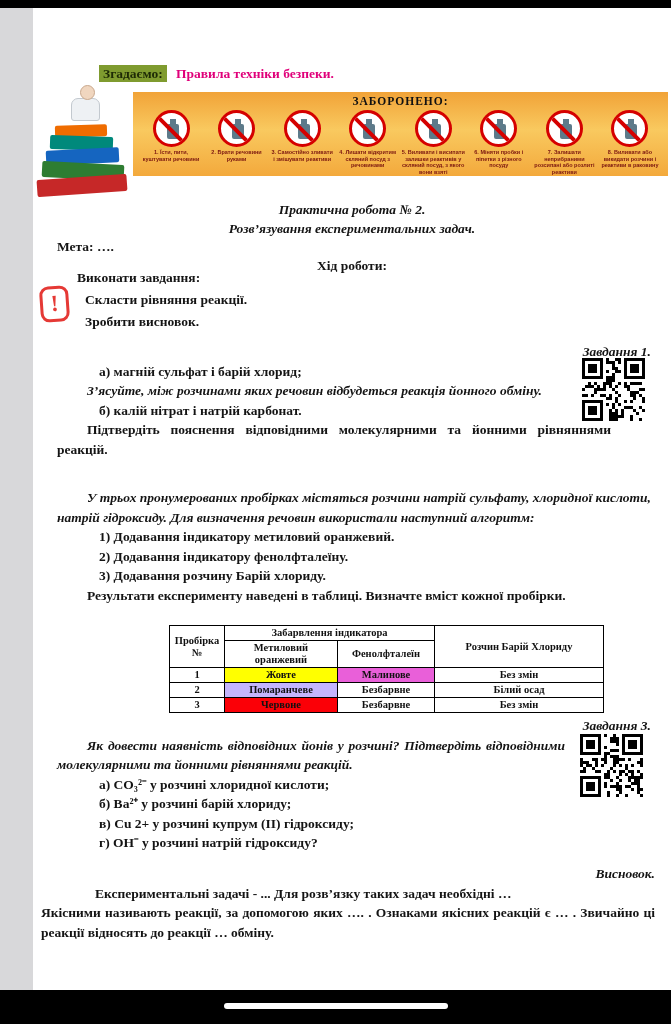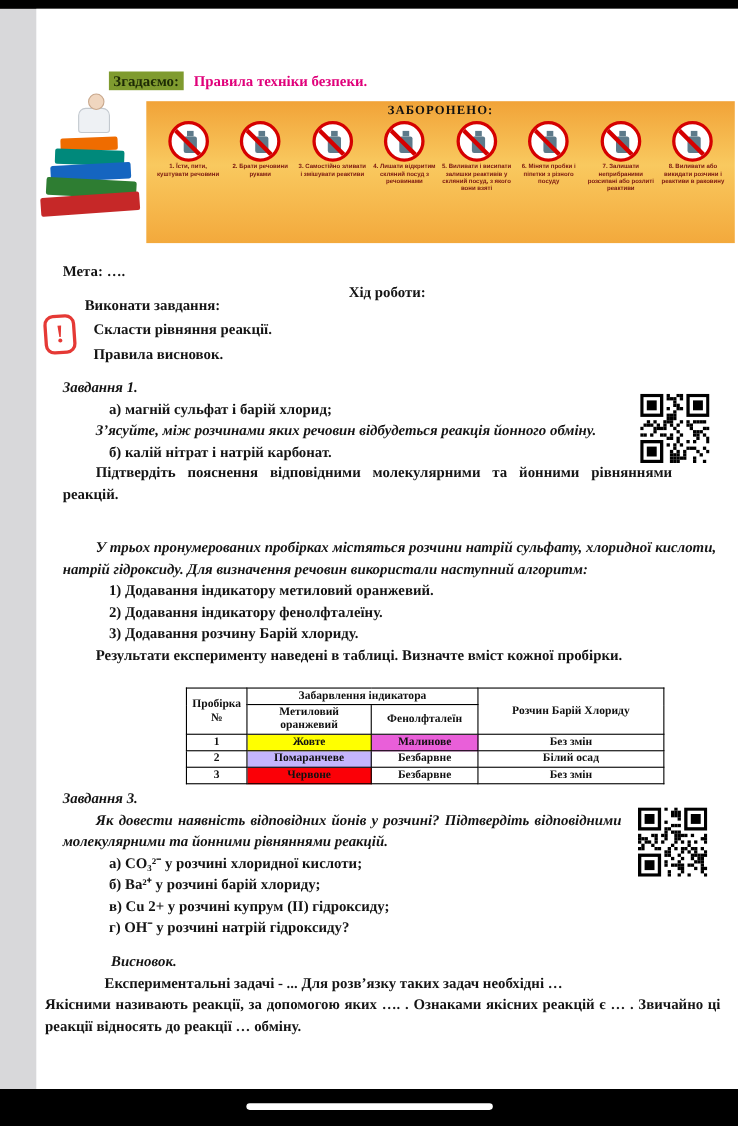--- a/index.html
+++ b/index.html
@@ -19,21 +19,21 @@
   .book{position:absolute;border-radius:2px;}
   .b1{bottom:0;left:2px;width:90px;height:17px;background:#c62828;transform:rotate(-4deg);}
   .b2{bottom:15px;left:7px;width:82px;height:16px;background:#2e7d32;transform:rotate(3deg);}
   .b3{bottom:30px;left:11px;width:73px;height:15px;background:#1565c0;transform:rotate(-3deg);}
   .b4{bottom:44px;left:15px;width:63px;height:14px;background:#00897b;transform:rotate(2deg);}
   .b5{bottom:57px;left:20px;width:52px;height:12px;background:#ef6c00;transform:rotate(-2deg);}
   .figure-body{position:absolute;left:36px;top:18px;width:27px;height:21px;border-radius:7px 7px 3px 3px;background:#eef1f4;border:1px solid #c3c9cf;}
   .figure-head{position:absolute;left:45px;top:5px;width:13px;height:13px;border-radius:50%;background:#f0d6bf;border:1px solid #c9a88d;}
 
   
-  .banner{position:absolute;left:100px;top:84px;right:3px;height:129px;background:linear-gradient(180deg,#f1a338,#f9c95f 45%,#f3a93c);}
+  .banner{position:absolute;left:100px;top:84px;right:3px;height:84px;background:linear-gradient(180deg,#f1a338,#f9c95f 45%,#f3a93c);}
   .banner-title{text-align:center;font-size:11.5px;letter-spacing:1px;padding-top:3px;color:#111;}
   .signs{display:flex;justify-content:space-between;padding:3px 6px 0 6px;}
   .sign-item{width:64px;display:flex;flex-direction:column;align-items:center;}
   .sign{width:37px;height:37px;box-sizing:border-box;border:3.5px solid #d50000;border-radius:50%;background:#fff;position:relative;overflow:hidden;flex:0 0 auto;}
   .sign::after{content:"";position:absolute;left:13px;top:-3px;width:4px;height:40px;background:#d50000;transform:rotate(-45deg);}
   .glyph{position:absolute;left:11px;top:11px;width:12px;height:15px;background:#5d7a8a;border-radius:2px;}
   .glyph::before{content:"";position:absolute;left:3px;top:-5px;width:6px;height:5px;background:#5d7a8a;}
   .caption{margin-top:2px;font-family:"Liberation Sans",sans-serif;font-size:5.5px;line-height:6.5px;color:#7a150f;text-align:center;font-weight:bold;min-height:26px;}
 
   
@@ -44,21 +44,21 @@
   
   .warn{position:absolute;left:0;right:0;top:262px;height:70px;}
   .warn p{position:absolute;margin:0;}
   .w1{left:44px;top:0;}
   .w2{left:52px;top:22px;}
   .w3{left:52px;top:44px;}
   .warn-icon{position:absolute;left:7px;top:16px;width:29px;height:36px;border:3.5px solid #e53935;border-radius:9px;box-sizing:border-box;transform:rotate(-4deg);display:flex;align-items:center;justify-content:center;color:#e53935;font-size:23px;font-weight:bold;background:#fff;}
 
   
   .p{margin:0;line-height:19.5px;text-align:justify;}
-  .hItal{font-style:italic;line-height:19.5px;margin:0;}
+  .hItal{font-style:italic;line-height:19.5px;margin:0;text-align:right;}
   .ital{font-style:italic;}
   .indent{text-indent:30px;}
   .items{margin-left:42px;text-align:left;}
   .narrow{margin-right:86px;}
 
   .task1{position:absolute;left:24px;right:20px;top:334px;}
   .task2{position:absolute;left:24px;right:20px;top:480px;}
   .task3{position:absolute;left:24px;right:20px;top:708px;}
   .concl{position:absolute;left:8px;right:16px;top:856px;}
   .concl .heading{margin-left:60px;}
@@ -152,29 +152,33 @@
         </div>
         <div class="sign-item">
           <div class="sign">
               <div class="glyph"></div>
             </div>
           <div class="caption">8. Виливати або викидати розчини і реактиви в раковину</div>
         </div>
       </div>
     </div>
 
+    <div class="doc-title">
+      <div>Практична робота № 2.</div>
+      <div>Розв’язування експериментальних задач.</div>
+    </div>
 
     <div class="meta">Мета: ….</div>
     <div class="khid">Хід роботи:</div>
 
     <div class="warn">
       <div class="warn-icon">!</div>
       <p class="w1">Виконати завдання:</p>
       <p class="w2">Скласти рівняння реакції.</p>
-      <p class="w3">Правила висновок.</p>
+      <p class="w3">Зробити висновок.</p>
     </div>
 
     <div class="task1">
       <p class="hItal">Завдання 1.</p>
       <p class="p items">а) магній сульфат і барій хлорид;</p>
       <p class="p ital indent narrow">З’ясуйте, між розчинами яких речовин відбудеться реакція йонного обміну.</p>
       <p class="p items">б) калій нітрат і натрій карбонат.</p>
       <p class="p indent" style="margin-right:40px;">Підтвердіть пояснення відповідними молекулярними та йонними рівняннями реакцій.</p>
     </div>
     <div class="qr qr1"><svg xmlns="http://www.w3.org/2000/svg" width="63" height="63">

